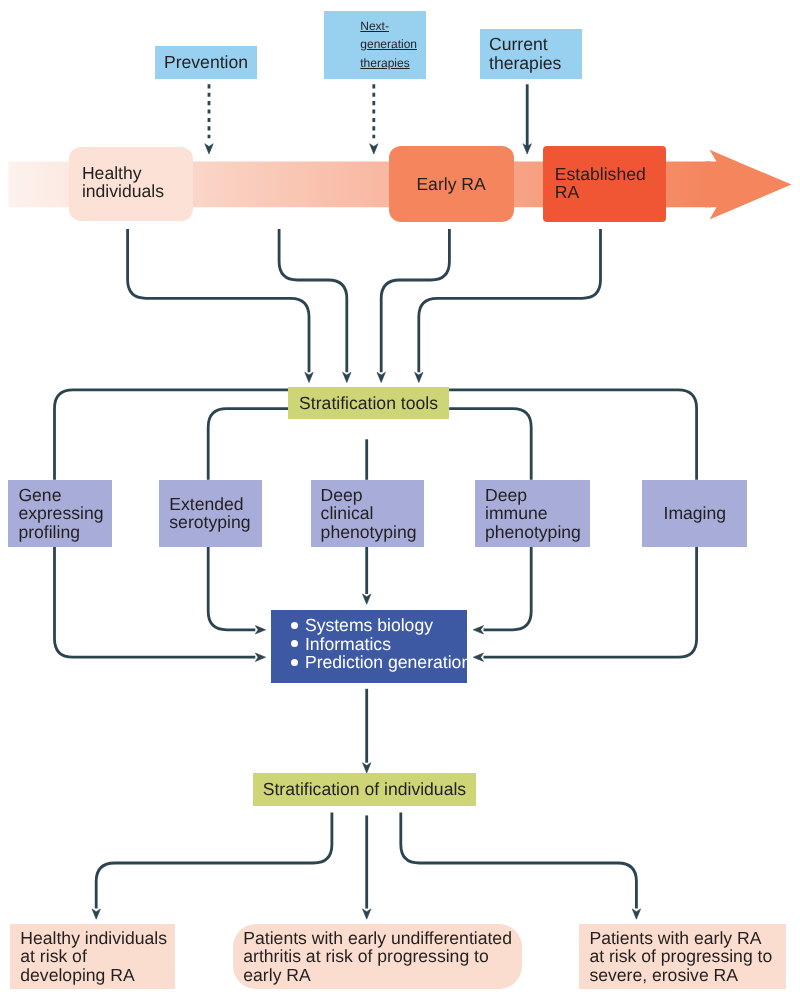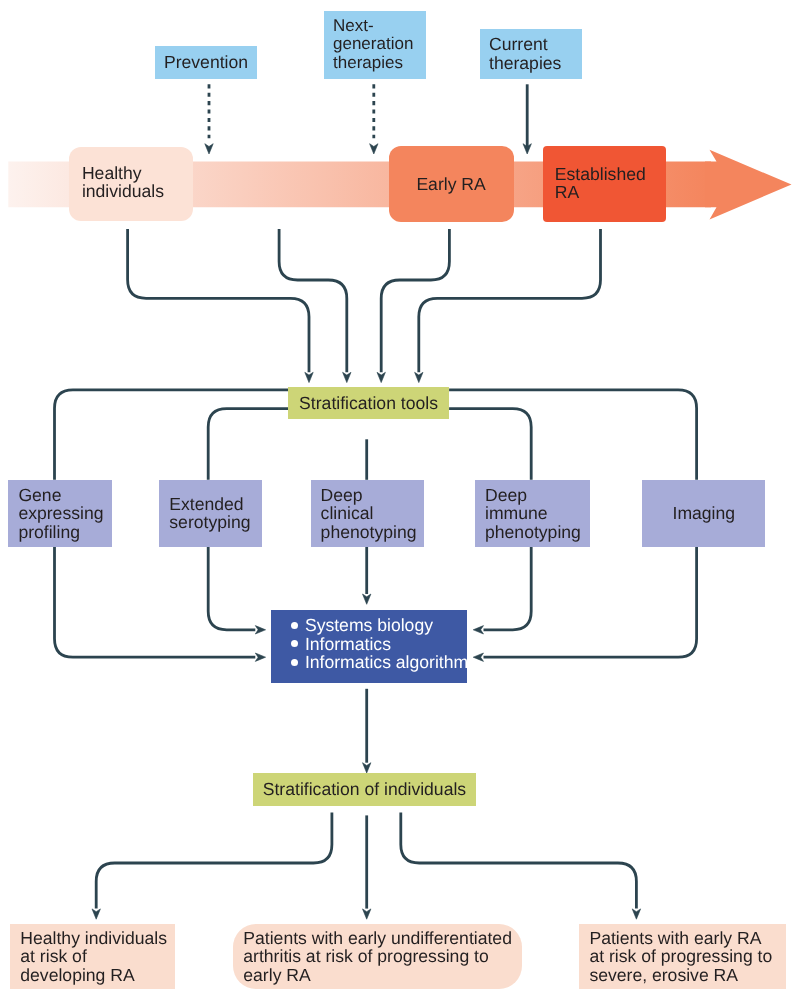--- a/index.html
+++ b/index.html
@@ -68,21 +68,21 @@
       <path d="M96.2 919.2 L92 908.9000000000001 L96.2 911.7 L100.4 908.9000000000001 Z" fill="#2c444f" stroke="#2c444f" stroke-width="0.6" stroke-linejoin="round"></path>
       <path d="M366.7 815.4 V908.6" fill="none" stroke="#2c444f" stroke-width="2.8" stroke-linecap="butt"></path>
       <path d="M366.7 919.2 L362.5 908.9000000000001 L366.7 911.7 L370.9 908.9000000000001 Z" fill="#2c444f" stroke="#2c444f" stroke-width="0.6" stroke-linejoin="round"></path>
       <path d="M400.8 812.5 L400.8 844.5 Q400.8 863 419.3 863 L617.9 863 Q636.4 863 636.4 881.5 L636.4 908.6" fill="none" stroke="#2c444f" stroke-width="2.8" stroke-linecap="butt"></path>
       <path d="M636.4 919.2 L632.1999999999999 908.9000000000001 L636.4 911.7 L640.6 908.9000000000001 Z" fill="#2c444f" stroke="#2c444f" stroke-width="0.6" stroke-linejoin="round"></path>
     </svg>
 
 <div class="node" style="left: 155px; top: 45.5px; width: 102px; height: 33px; background: rgb(152, 208, 240); font-size: 17.6px; line-height: 18.5px; padding: 0px 9px; justify-content: center; text-align: left;">
       <span class="lbl">Prevention</span>
     </div>
-    <div class="node" style="left: 324px; top: 10.5px; width: 102px; height: 68px; background: rgb(152, 208, 240); font-size: 17px; line-height: 18.5px; padding: 0px 9px; justify-content: flex-start;">
+    <div class="node" style="left: 324px; top: 10.5px; width: 102px; height: 68px; background: rgb(152, 208, 240); font-size: 12px; line-height: 18.5px; padding: 0px 9px; justify-content: flex-end; text-decoration: underline;">
       <span class="lbl">Next-
 generation
 therapies</span>
     </div>
     <div class="node" style="left: 480px; top: 28.5px; width: 102px; height: 50px; background: rgb(152, 208, 240); font-size: 17.6px; line-height: 18.5px; padding: 0px 9px; justify-content: flex-start;">
       <span class="lbl">Current
 therapies</span>
     </div>
     <div class="node" style="left: 68.9px; top: 147.3px; width: 124.1px; height: 73.6px; background: rgb(252, 226, 214); border-radius: 12px; font-size: 17.6px; line-height: 18.5px; padding: 0px 13px; justify-content: flex-start;">
       <span class="lbl" style="position: relative; top: -1.7px;">Healthy
@@ -110,21 +110,21 @@
     <div class="node" style="left: 310.6px; top: 479.8px; width: 113.6px; height: 67px; background: rgb(167, 172, 216); font-size: 17.6px; line-height: 18.5px; padding: 0px 10px; justify-content: flex-start;">
       <span class="lbl">Deep
 clinical
 phenotyping</span>
     </div>
     <div class="node" style="left: 475px; top: 479.8px; width: 115px; height: 67px; background: rgb(167, 172, 216); font-size: 17.6px; line-height: 18.5px; padding: 0px 10px; justify-content: flex-start;">
       <span class="lbl">Deep
 immune
 phenotyping</span>
     </div>
-    <div class="node" style="left: 642.3px; top: 479.8px; width: 123px; height: 67px; background: rgb(167, 172, 216); font-size: 17.6px; line-height: 18.5px; padding: 0px 10px; justify-content: center; text-align: center;">
+    <div class="node" style="left: 642.3px; top: 479.8px; width: 105px; height: 67px; background: rgb(167, 172, 216); font-size: 17.6px; line-height: 18.5px; padding: 0px 10px; justify-content: center; text-align: center;">
       <span class="lbl">Imaging</span>
     </div>
     <div class="node" style="left: 252.8px; top: 773px; width: 223.3px; height: 33.2px; background: rgb(205, 213, 119); font-size: 17.6px; line-height: 18.5px; padding: 0px 10px; justify-content: center; text-align: center;">
       <span class="lbl">Stratification of individuals</span>
     </div>
     <div class="node" style="left: 9.8px; top: 924.2px; width: 164.9px; height: 65.1px; background: rgb(250, 221, 206); font-size: 17.6px; line-height: 18.5px; padding: 0px 10.5px; justify-content: flex-start;">
       <span class="lbl">Healthy individuals
 at risk of
 developing RA</span>
     </div>
@@ -135,16 +135,16 @@
     </div>
     <div class="node" style="left: 578.9px; top: 924.2px; width: 207.6px; height: 65.1px; background: rgb(250, 221, 206); font-size: 17.6px; line-height: 18.5px; padding: 0px 10.5px; justify-content: flex-start;">
       <span class="lbl">Patients with early RA
 at risk of progressing to
 severe, erosive RA</span>
     </div>
     <div class="node" style="left: 271.4px; top: 609.6px; width: 195.7px; height: 73.8px; background: rgb(62, 89, 164); color: rgb(255, 255, 255); font-size: 17.6px; line-height: 18.4px; padding: 0px 19px; display: block;">
       <div style="padding-top: 6.8px;">
         <div style="white-space: nowrap;"><span style="display: inline-block; width: 14.5px; vertical-align: baseline; position: relative;"><span style="position: absolute; left: 0.8px; top: -9.5px; width: 7px; height: 7px; border-radius: 50%; background: rgb(255, 255, 255);"></span></span><span>Systems biology</span></div>
         <div style="white-space: nowrap;"><span style="display: inline-block; width: 14.5px; vertical-align: baseline; position: relative;"><span style="position: absolute; left: 0.8px; top: -9.5px; width: 7px; height: 7px; border-radius: 50%; background: rgb(255, 255, 255);"></span></span><span>Informatics</span></div>
-        <div style="white-space: nowrap;"><span style="display: inline-block; width: 14.5px; vertical-align: baseline; position: relative;"><span style="position: absolute; left: 0.8px; top: -9.5px; width: 7px; height: 7px; border-radius: 50%; background: rgb(255, 255, 255);"></span></span><span>Informatics algorithms</span></div>
+        <div style="white-space: nowrap;"><span style="display: inline-block; width: 14.5px; vertical-align: baseline; position: relative;"><span style="position: absolute; left: 0.8px; top: -9.5px; width: 7px; height: 7px; border-radius: 50%; background: rgb(255, 255, 255);"></span></span><span>Prediction generation</span></div>
       </div>
     </div>
   </div>
 
 </body></html>

